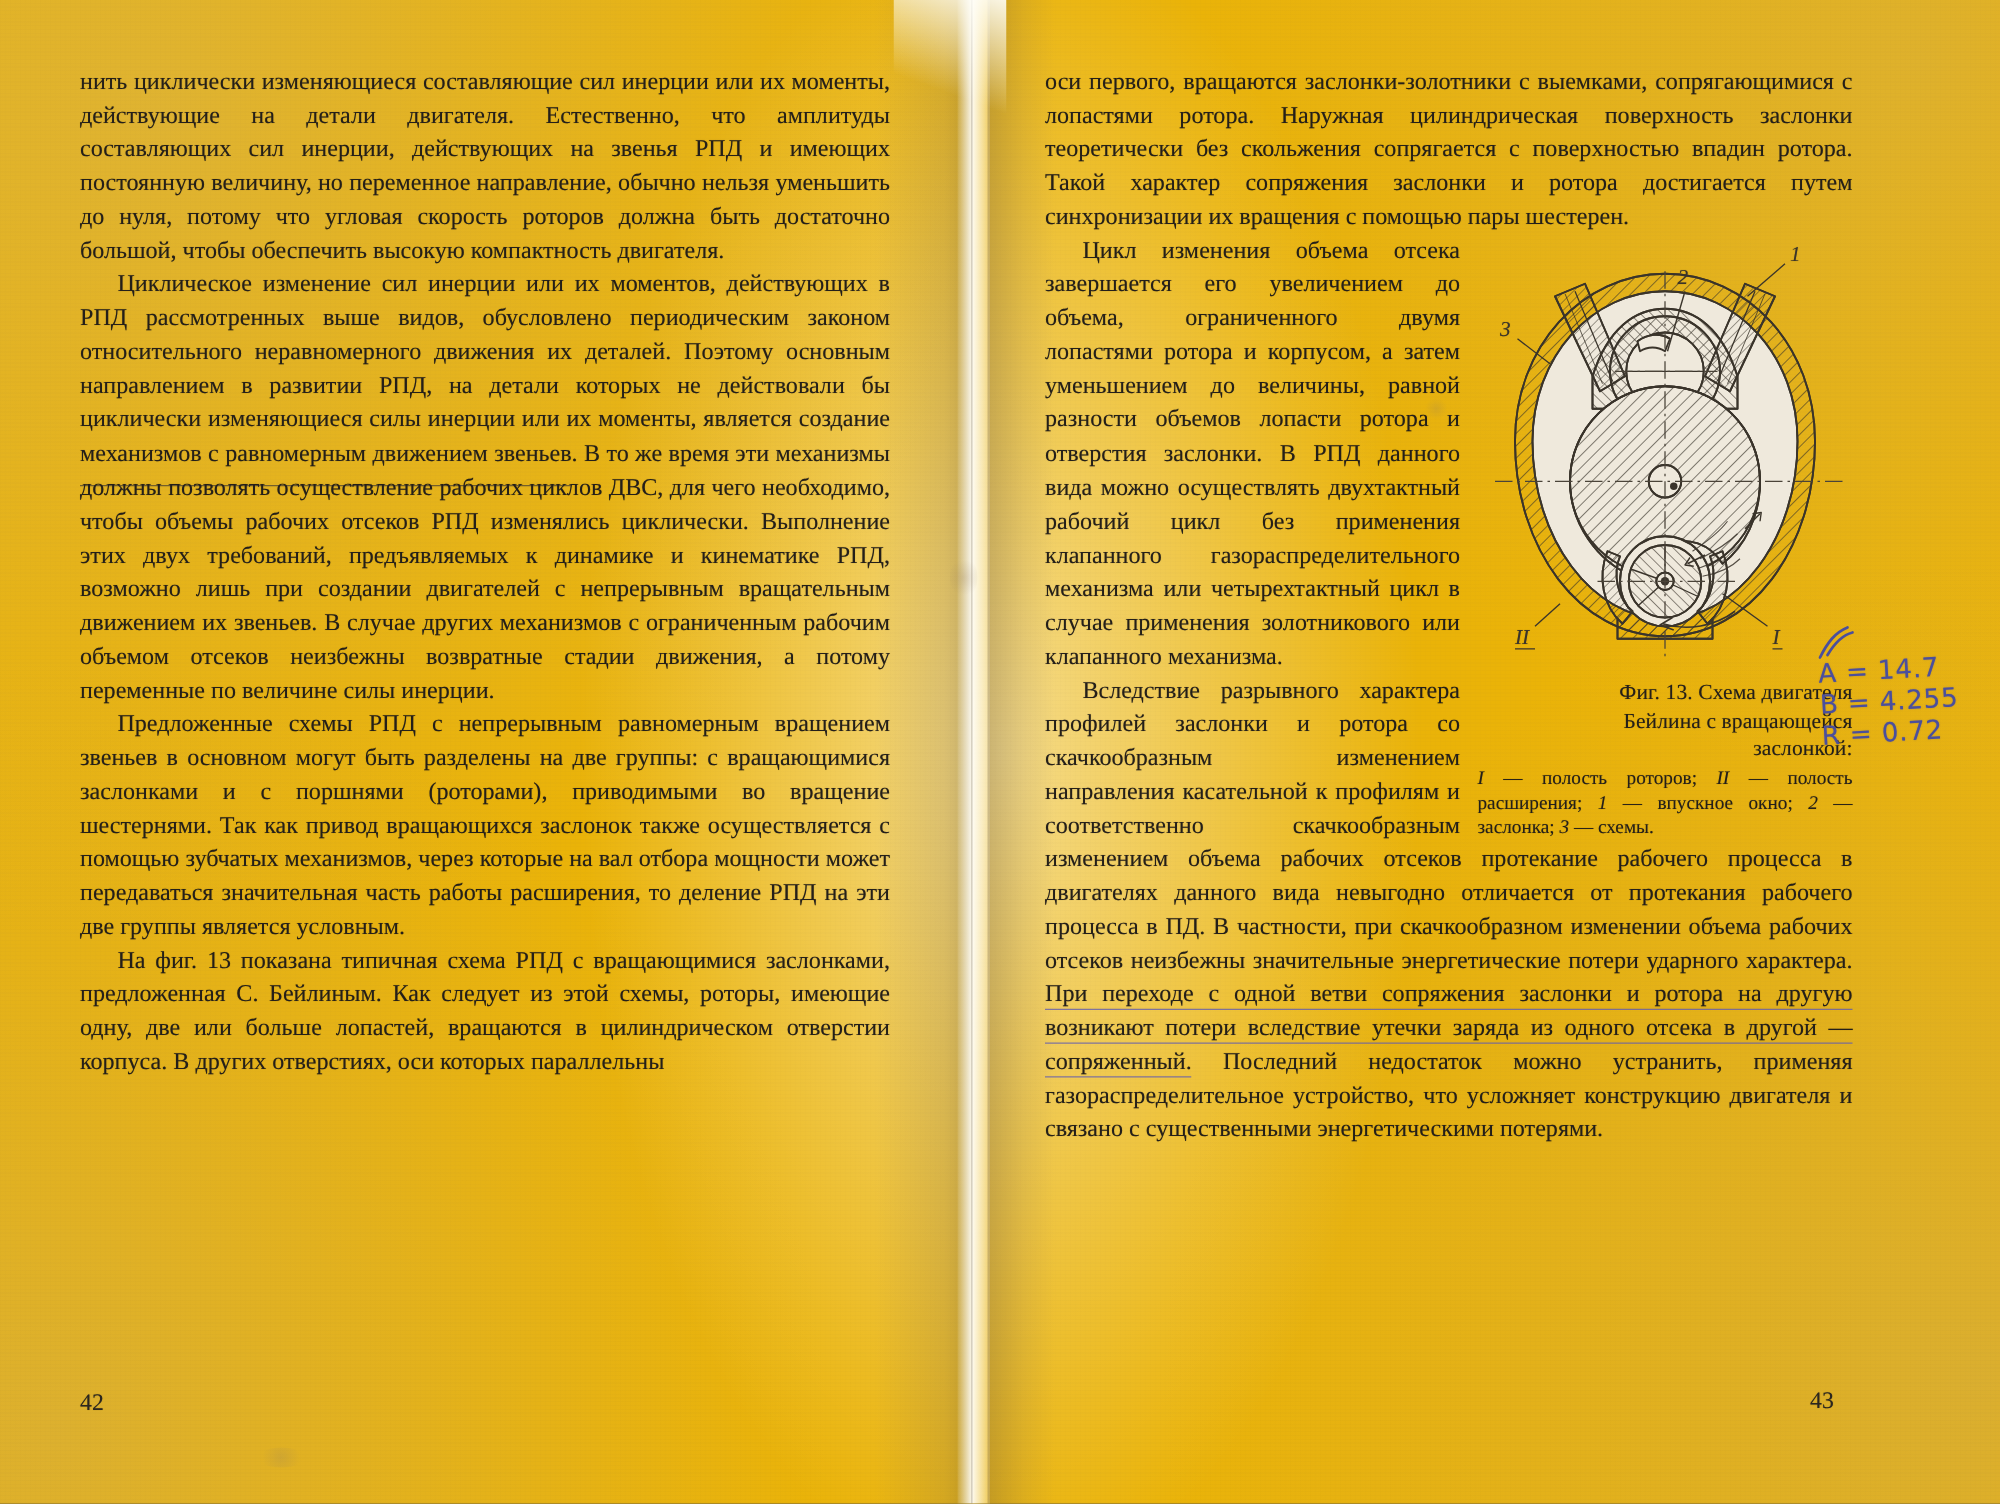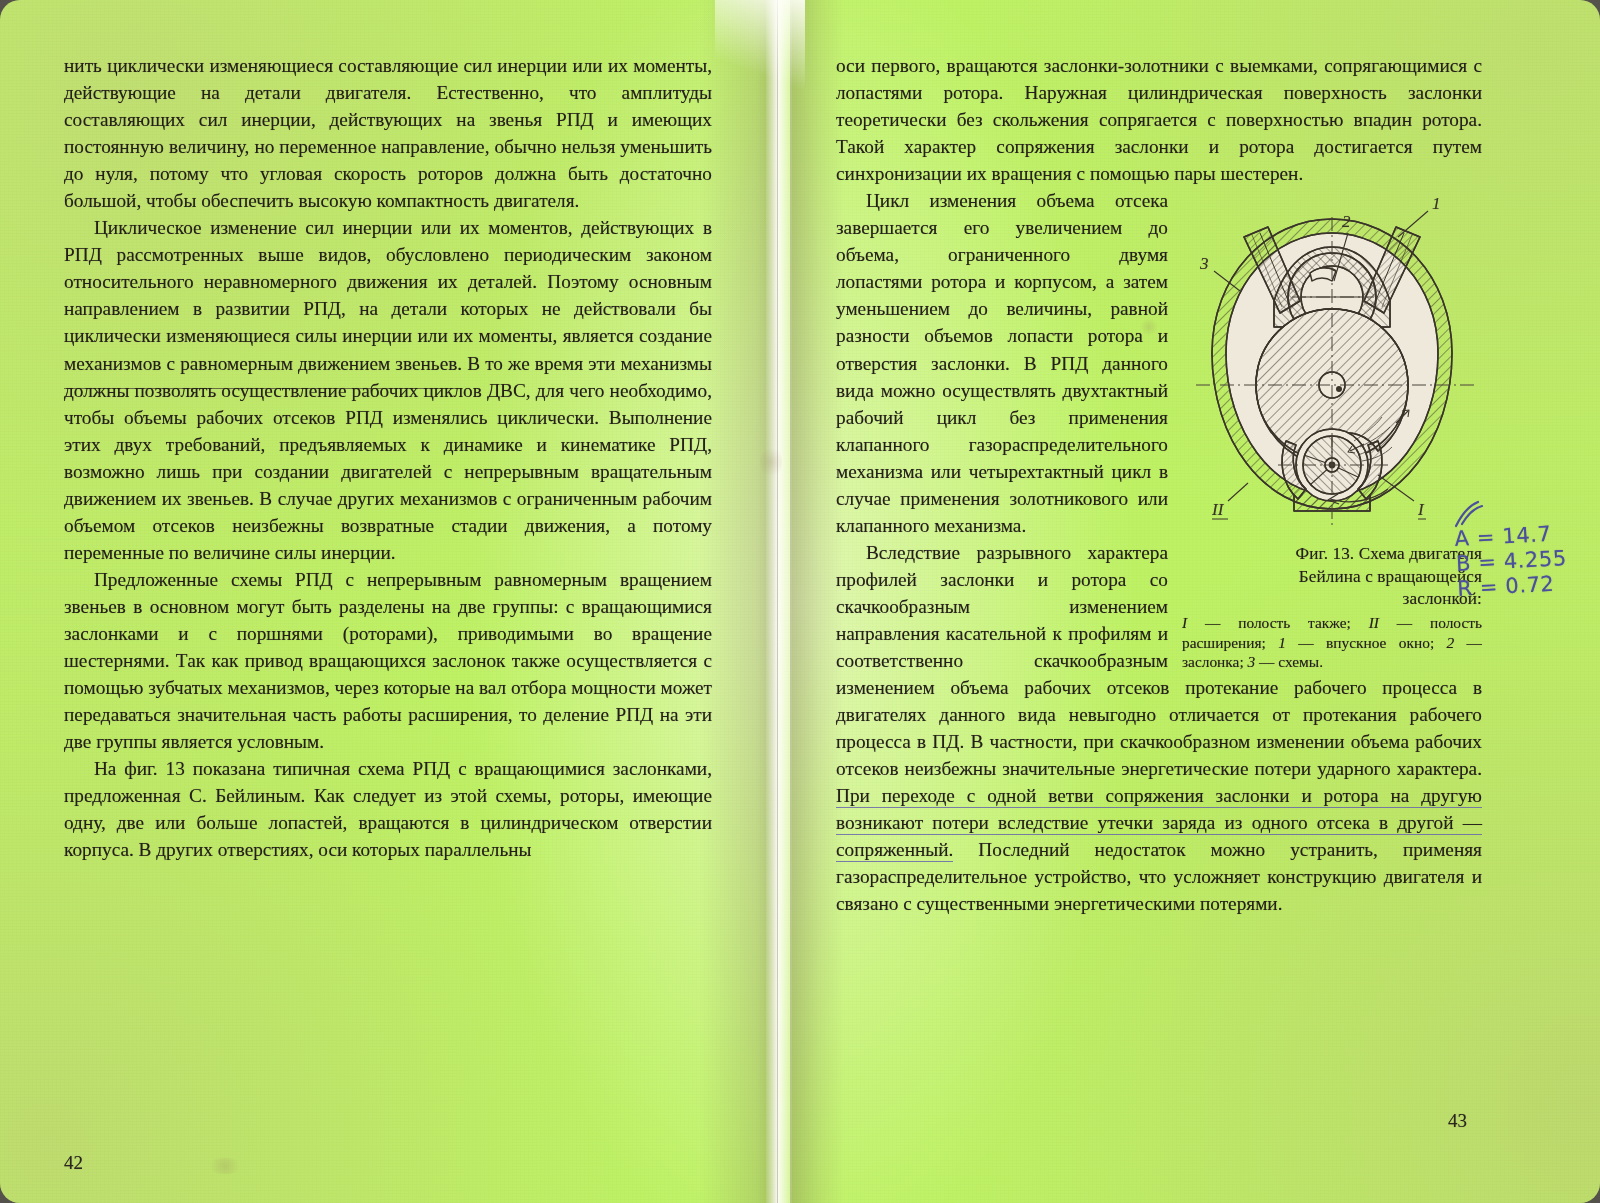--- a/index.html
+++ b/index.html
@@ -7,24 +7,23 @@
     margin: 0;
     padding: 0;
     background: #55514b;
   }
 
   #page {
     position: relative;
     width: 1600px;
     height: 1203px;
     overflow: hidden;
-    background: #bef264;
+    background: #eab308;
     font-family: "Liberation Serif", "DejaVu Serif", serif;
     color: #211d18;
-    border-radius: 20px;
   }
 
   
   .paper-base {
     position: absolute;
     inset: 0;
     background:
       radial-gradient(ellipse 70% 55% at 22% 30%, #f2ece0 0%, #ece5d7 55%, #e4dccc 100%),
       linear-gradient(90deg, #e6dfd0 0%, #efe9dd 6%, #f1ebdf 40%, #f3eee2 48%,
                       #faf7ee 49.2%, #fdfbf5 50.0%, #f6f2e8 51.2%,
@@ -168,21 +167,21 @@
     width: 34px; height: 30px;
     pointer-events: none;
   }
 
   
   .folio {
     position: absolute;
     font-size: 19px;
     color: #2b261f;
   }
-  .folio-left  { left: 64px;   top: 1152px; }
+  .folio-left  { left: 64px;   top: 1112px; }
   .folio-right { left: 1448px; top: 1110px; }
 </style>
 </head>
 <body>
 
 <div id="page">
 
   <div class="paper-base"></div>
   <div class="paper-tint"></div>
   <div class="grain"></div>
@@ -360,21 +359,21 @@
           </g>
         </svg>
       </div>
 
       <div class="caption">
         <div>Фиг. 13.  Схема  двигателя</div>
         <div>Бейлина   с   вращающейся</div>
         <div>заслонкой:</div>
       </div>
 
-      <div class="legend"><i>I</i><span> — полость  также;  </span><i>II</i><span> — полость  расширения;  </span><i>1</i><span> — впускное окно; </span><i>2</i><span> — заслонка; </span><i>3</i><span> — схемы.</span></div>
+      <div class="legend"><i>I</i><span> — полость  роторов;  </span><i>II</i><span> — полость  расширения;  </span><i>1</i><span> — впускное окно; </span><i>2</i><span> — заслонка; </span><i>3</i><span> — схемы.</span></div>
     </div>
 
     <p>Цикл изменения объема отсека завершается его увеличением до объема, ограниченного двумя лопастями ротора и корпусом, а затем уменьшением до величины, равной разности объемов лопасти ротора и отверстия заслонки. В РПД данного вида можно осуществлять двухтактный рабочий цикл без применения клапанного газораспределительного механизма или четырехтактный цикл в случае применения золотникового или клапанного механизма.</p>
 
     <p><span>Вследствие разрывного характера профилей заслонки и ротора со скачкообразным изменением направления касательной к профилям и соответственно скачкообразным изменением объема рабочих отсеков протекание рабочего процесса в двигателях данного вида невыгодно отличается от протекания рабочего процесса в ПД. В частности, при скачкообразном изменении объема рабочих отсеков неизбежны значительные энергетические потери ударного характера. </span><span class="u-pen">При переходе с одной ветви сопряжения заслонки и ротора на другую возникают потери вследствие утечки заряда из одного отсека в другой — сопряженный.</span><span> Последний недостаток можно устранить, применяя газораспределительное устройство, что усложняет конструкцию двигателя и связано с существенными энергетическими потерями.</span></p>
 
   </div>
 
   <div class="folio folio-right">43</div>
 

